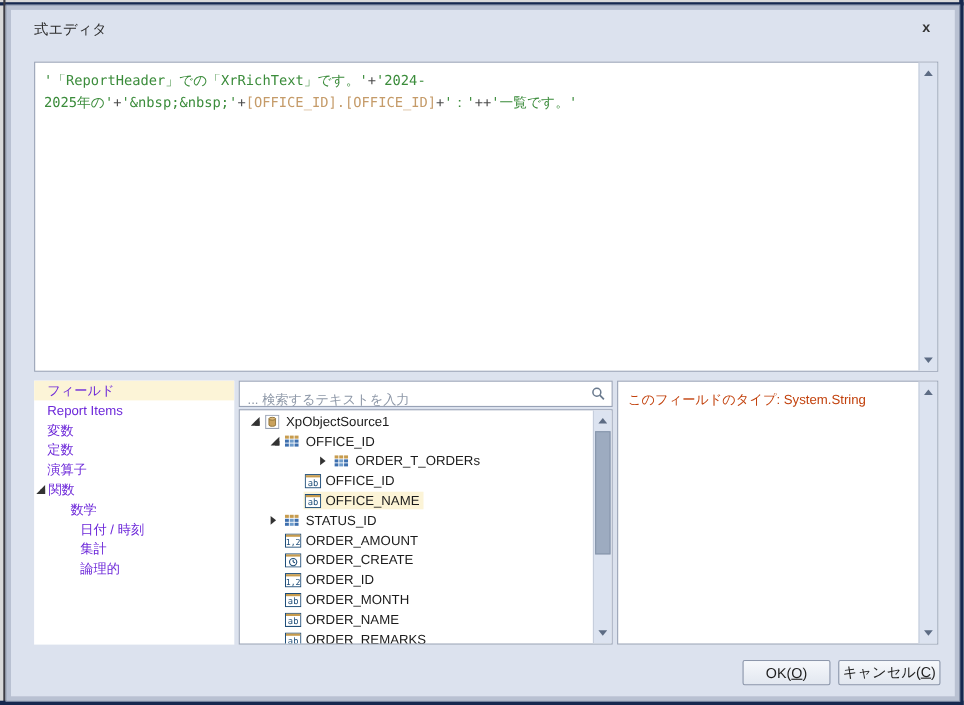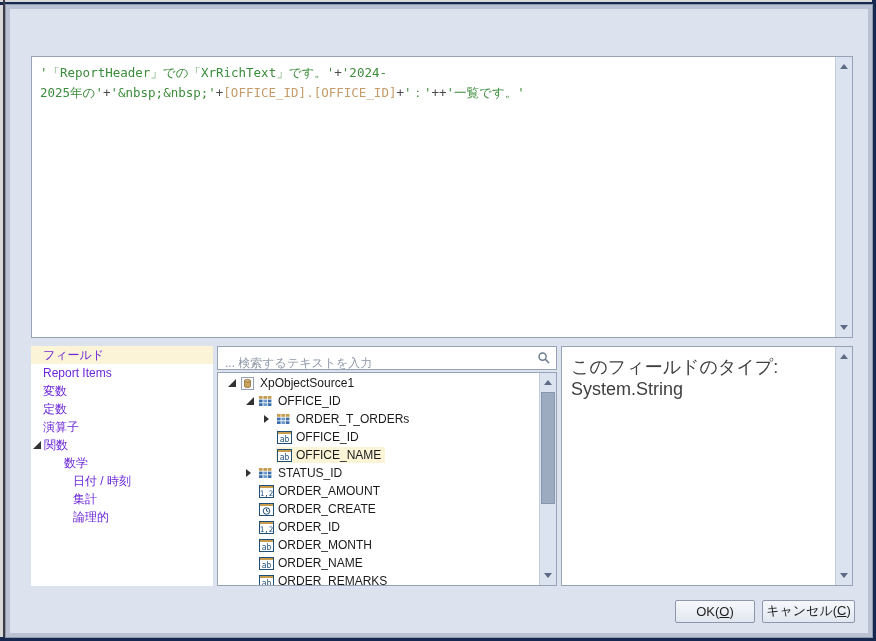--- a/index.html
+++ b/index.html
@@ -70,41 +70,45 @@
   .tree-exp.t-closed { width:0; height:0; border-top:4px solid transparent; border-bottom:4px solid transparent;
     border-left:5px solid #333; margin:0 7px 0 0; }
   .tree-body { display:flex; align-items:flex-end; padding:1px 4px 1px 1px; }
   .tree-body.sel { background:#fcf4d7; }
   .tree-icon { width:15px; height:14px; margin-right:4px; flex:none; display:flex; align-items:center; }
   .tree-label { white-space:nowrap; }
 
   .info-panel { position:absolute; left:551px; top:337px; width:292px; height:240px;
     background:#fff; border:1px solid #98a2b6; }
   .info-text { position:absolute; left:0; top:0; right:18px; padding:8px 4px 4px 9px;
-    font-size:18px; color:#404040; }
+    font-size:12px; color:#c2410c; }
 
   
   .footer { position:absolute; left:0; right:0; bottom:0; height:44px;
     display:flex; justify-content:flex-end; align-items:center; gap:7px; padding-right:13px; }
   .btn { height:23px; font-family:"Liberation Sans", sans-serif; font-size:13px; color:#1e1e1e;
     background:linear-gradient(#f6f8fb,#e2e7f0); border:1px solid #8d97ab; border-radius:2px; cursor:default; }
   .btn-ok { width:80px; }
   .btn-cancel { width:93px; }
   .key { text-decoration:underline; }
 </style>
 </head>
 <body>
 
 <div class="edge edge-top"></div>
 <div class="edge edge-left"></div>
 <div class="edge edge-right"></div>
 <div class="edge edge-bottom"></div>
 
 <div class="dialog">
 
+  <div class="titlebar">
+    <div class="title">式エディタ</div>
+    <div class="close-btn">x</div>
+  </div>
 
   <div class="expr-box">
     <div class="expr-text"><span class="tk-string">'「ReportHeader」での「XrRichText」です。'</span><span class="tk-operator">+</span><span class="tk-string">'2024-
 2025年の'</span><span class="tk-operator">+</span><span class="tk-string">'&amp;nbsp;&amp;nbsp;'</span><span class="tk-operator">+</span><span class="tk-field">[OFFICE_ID].[OFFICE_ID]</span><span class="tk-operator">+</span><span class="tk-string">'：'</span><span class="tk-operator">++</span><span class="tk-string">'一覧です。'</span></div>
     <div class="vscroll">
       <div class="arr arr-up"></div>
       <div class="arr arr-down"></div>
     </div>
   </div>
 
@@ -177,21 +181,21 @@
                 <rect x="4.4" y="4.6" width="3.6" height="2.8" fill="#6f9ccb"></rect>
                 <rect x="8.8" y="4.6" width="3.6" height="2.8" fill="#3d6fae"></rect>
                 <rect x="0" y="8.2" width="3.6" height="2.8" fill="#3d6fae"></rect>
                 <rect x="4.4" y="8.2" width="3.6" height="2.8" fill="#6f9ccb"></rect>
                 <rect x="8.8" y="8.2" width="3.6" height="2.8" fill="#3d6fae"></rect>
               </svg>
             </span>
             <span class="tree-label">OFFICE_ID</span>
           </span>
         </div>
-        <div class="tree-row" style="padding-left: 46px;">
+        <div class="tree-row" style="padding-left: 73px;">
           <span class="tree-exp t-closed"></span>
           <span class="tree-body">
             <span class="tree-icon">
               <svg width="13" height="12" viewBox="0 0 13 12">
                 <rect x="0" y="1" width="3.6" height="2.8" fill="#c79c4e"></rect>
                 <rect x="4.4" y="1" width="3.6" height="2.8" fill="#c79c4e"></rect>
                 <rect x="8.8" y="1" width="3.6" height="2.8" fill="#c79c4e"></rect>
                 <rect x="0" y="4.6" width="3.6" height="2.8" fill="#3d6fae"></rect>
                 <rect x="4.4" y="4.6" width="3.6" height="2.8" fill="#6f9ccb"></rect>
                 <rect x="8.8" y="4.6" width="3.6" height="2.8" fill="#3d6fae"></rect>

